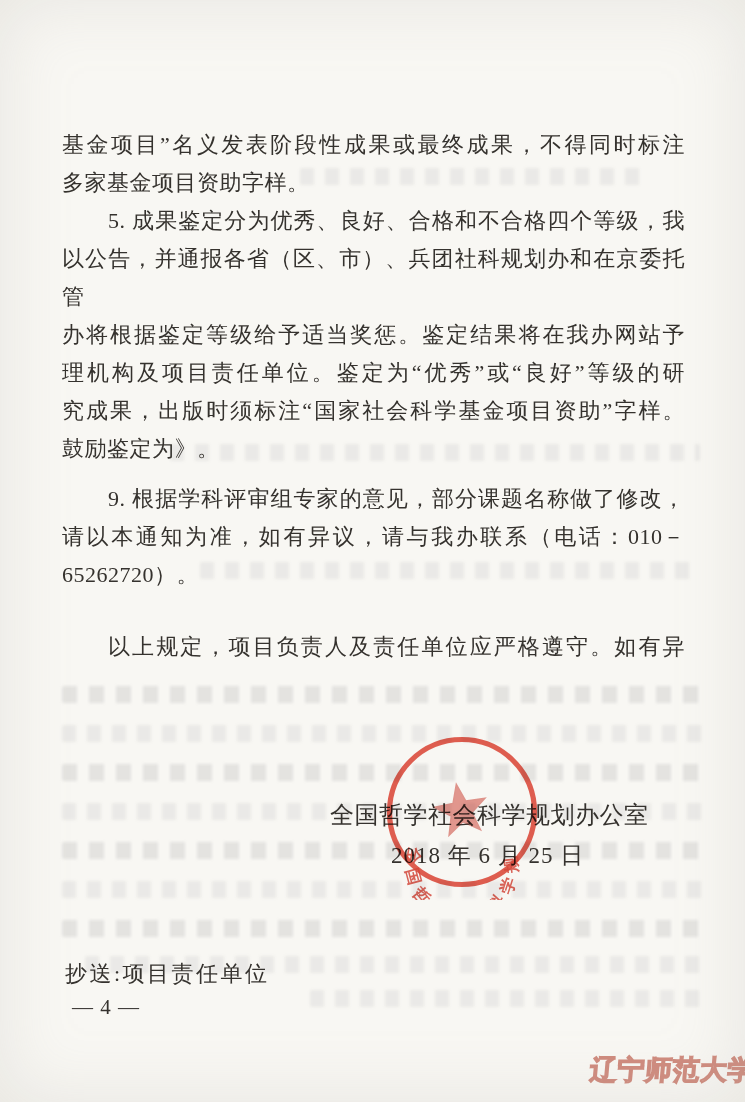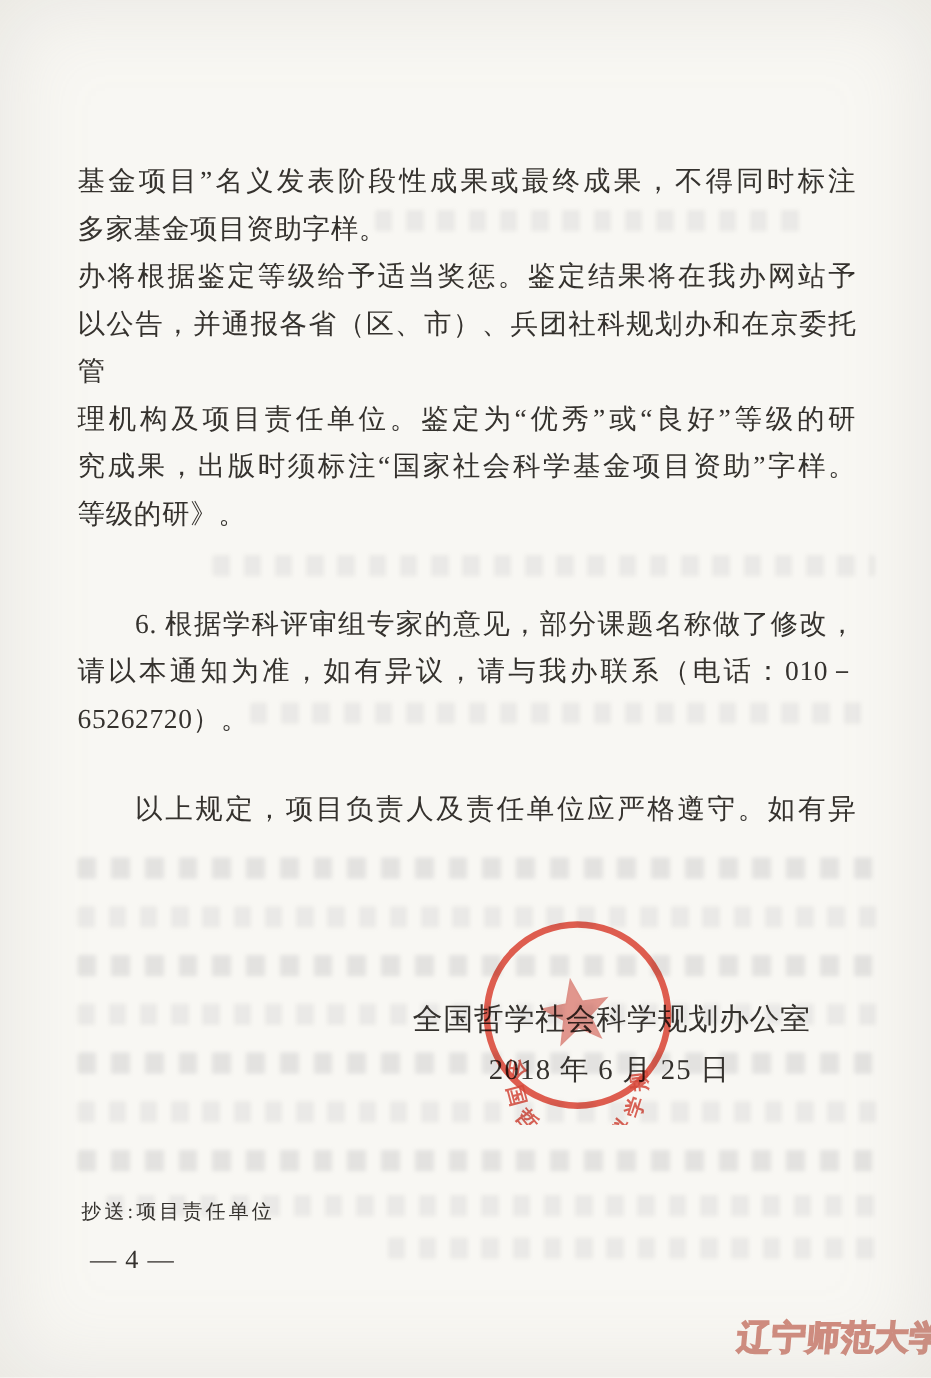--- a/index.html
+++ b/index.html
@@ -42,21 +42,21 @@
     font-size:24px; letter-spacing:0.5px; z-index:2; white-space:nowrap;
   }
   .docdate{
     position:absolute; top:840px; left:391px;
     font-size:23px; letter-spacing:1px; z-index:2; white-space:nowrap;text-align:right;
   }
 
   
   .cc-line{
     position:absolute; top:959px; left:65px;
-    font-size:16px; letter-spacing:2.5px; z-index:2; white-space:nowrap;
+    font-size:22px; letter-spacing:2.5px; z-index:2; white-space:nowrap;
   }
   .page-number{
     position:absolute; top:995px; left:72px;
     font-size:21px; letter-spacing:1px; z-index:2; white-space:nowrap;
   }
 
   
   .seal{
     position:absolute; left:378px; top:728px;
     width:172px; height:172px;
@@ -105,29 +105,30 @@
 <div class="bleed light" style="left:62px;  top:803px; width:645px;"></div>
 <div class="bleed" style="left:62px;  top:842px; width:645px;"></div>
 <div class="bleed light" style="left:62px;  top:881px; width:645px;"></div>
 <div class="bleed" style="left:62px;  top:920px; width:645px;"></div>
 <div class="bleed light" style="left:85px;  top:956px; width:620px;"></div>
 <div class="bleed light" style="left:310px; top:990px; width:390px;"></div>
 
 <div id="blockA" class="textblock">
   <div class="line full">基金项目”名义发表阶段性成果或最终成果，不得同时标注</div>
   <div class="line">多家基金项目资助字样。</div>
+  <div class="line full ind">5. 成果鉴定分为优秀、良好、合格和不合格四个等级，我</div>
+  <div class="line full">以公告，并通报各省（区、市）、兵团社科规划办和在京委托管</div>
   <div class="line full">办将根据鉴定等级给予适当奖惩。鉴定结果将在我办网站予</div>
-  <div class="line full">以公告，并通报各省（区、市）、兵团社科规划办和在京委托管</div>
   <div class="line full">理机构及项目责任单位。鉴定为“优秀”或“良好”等级的研</div>
   <div class="line full">究成果，出版时须标注“国家社会科学基金项目资助”字样。</div>
-  <div class="line">等级的研》。</div>
+  <div class="line">鼓励鉴定为》。</div>
 </div>
 
 <div id="blockB" class="textblock">
-  <div class="line full ind">6. 根据学科评审组专家的意见，部分课题名称做了修改，</div>
+  <div class="line full ind">9. 根据学科评审组专家的意见，部分课题名称做了修改，</div>
   <div class="line full">请以本通知为准，如有异议，请与我办联系（电话：010－</div>
   <div class="line">65262720）。</div>
 </div>
 
 <div id="blockC" class="textblock">
   <div class="line full ind">以上规定，项目负责人及责任单位应严格遵守。如有异</div>
 </div>
 
 <div class="signature">全国哲学社会科学规划办公室</div>
 <div class="docdate">2018 年 6 月 25 日</div>

